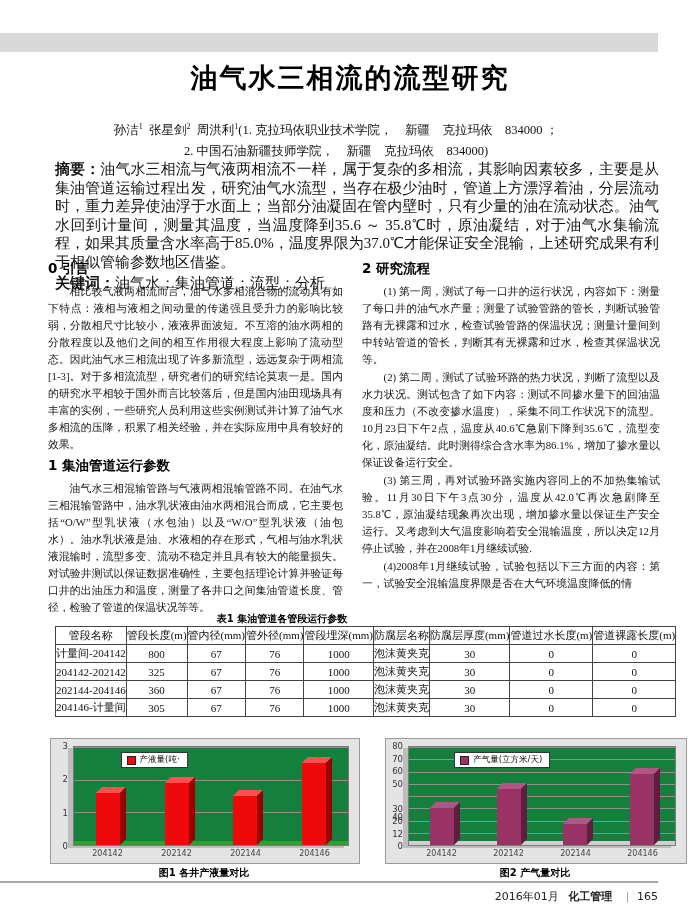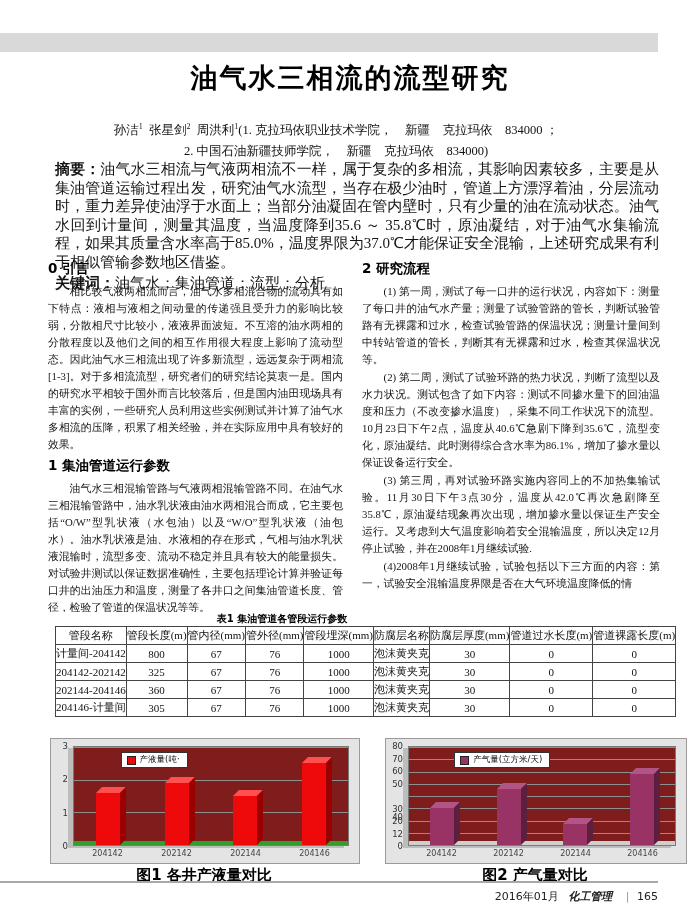--- a/index.html
+++ b/index.html
@@ -31,49 +31,49 @@
   .table-caption{position:absolute;left:0;top:612px;width:564px;text-align:center;
                  font-family:"DejaVu Sans",sans-serif;font-weight:bold;font-size:10px;color:#000;}
   .ptable{position:absolute;left:55px;top:626px;width:604px;border-collapse:collapse;
           font-size:11px;color:#111;}
   .ptable th,.ptable td{border:1px solid #444;text-align:center;padding:0;height:17px;
           font-weight:normal;white-space:nowrap;overflow:hidden;}
 
   .chart{position:absolute;top:738px;height:124px;background:#e4e4e4;border:1px solid #9a9a9a;}
   .chart1{left:50px;width:308px;}
   .chart2{left:385px;width:300px;}
-  .plot{position:absolute;left:22px;right:10px;top:7px;bottom:17px;background:#7f1d1d;
+  .plot{position:absolute;left:22px;right:10px;top:7px;bottom:17px;background:#15803d;
         border:1px solid #7a7a7a;box-shadow:-5px 2px 0 #bdbdbd;}
   .grid{position:absolute;left:0;right:0;height:1px;background:#8f8f8f;}
   .yaxis{position:absolute;left:0;top:7px;bottom:17px;width:20px;}
   .ytick{position:absolute;right:3px;transform:translateY(-50%);font-family:"DejaVu Sans",sans-serif;
          font-size:8.5px;color:#333;}
   .xaxis{position:absolute;left:22px;right:10px;bottom:2px;height:12px;}
   .xtick{position:absolute;transform:translateX(-50%);font-family:"DejaVu Sans",sans-serif;
          font-size:8px;color:#444;white-space:nowrap;}
   .floor{position:absolute;left:0;right:0;bottom:0;height:4px;}
   .bar{position:absolute;bottom:0;width:24px;margin-left:-12px;background:var(--front);}
   .bar::before{content:'';position:absolute;top:-6px;left:3px;width:100%;height:6px;
                background:var(--topc);transform:skewX(-45deg);}
   .bar::after{content:'';position:absolute;top:-3px;left:100%;width:6px;height:100%;
               background:var(--side);transform:skewY(-45deg);}
   .legend{position:absolute;top:5px;left:17%;background:#fff;border:1px solid #333;
           display:flex;align-items:center;gap:4px;padding:1px 7px 1px 5px;
           font-family:"DejaVu Sans",sans-serif;font-size:8.5px;color:#111;z-index:5;}
   .swatch{width:7px;height:7px;display:inline-block;border:1px solid #222;}
 
   .chart-caption{position:absolute;top:866px;font-family:"DejaVu Sans",sans-serif;
-                 font-weight:bold;font-size:15px;text-align:center;color:#000;}
+                 font-weight:bold;font-size:10px;text-align:center;color:#000;}
   .cap1{left:50px;width:308px;}
   .cap2{left:385px;width:300px;}
 
   .footer-line{position:absolute;left:0;top:881px;width:658px;height:2px;background:#a8a8a8;}
   .footer{position:absolute;top:889px;left:0;width:658px;text-align:right;
           font-family:"DejaVu Sans",sans-serif;font-size:11px;color:#222;}
-  .footer .journal{font-family:"DejaVu Serif",serif;font-style:italic;font-weight:bold;margin:8px 6px;}
+  .footer .journal{font-family:"DejaVu Serif",serif;font-weight:bold;margin:8px 6px;}
   .footer .sep{color:#999;margin:0 4px;}
 </style>
 </head>
 <body>
 
 <div class="page">
 
   <div class="top-band"></div>
 
   <h1 class="title">油气水三相流的流型研究</h1>

